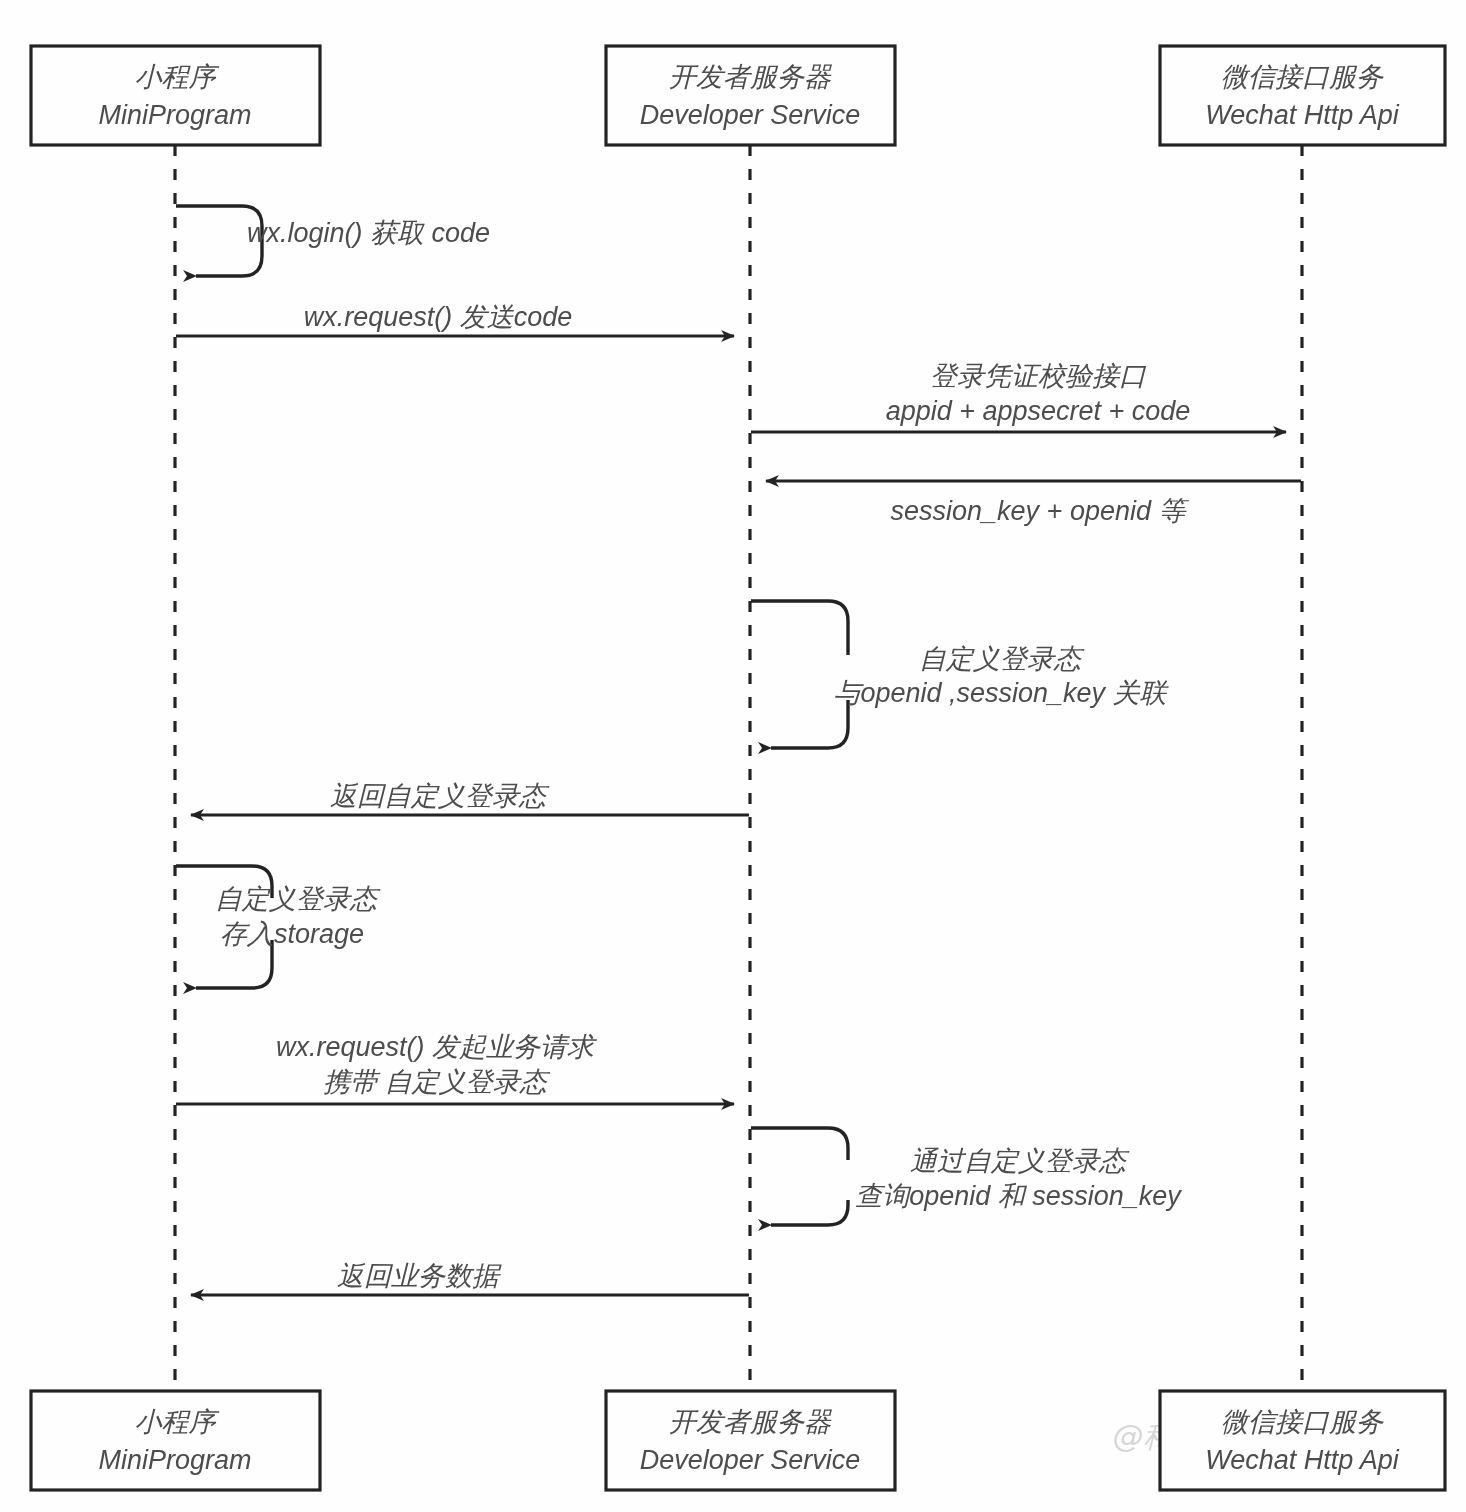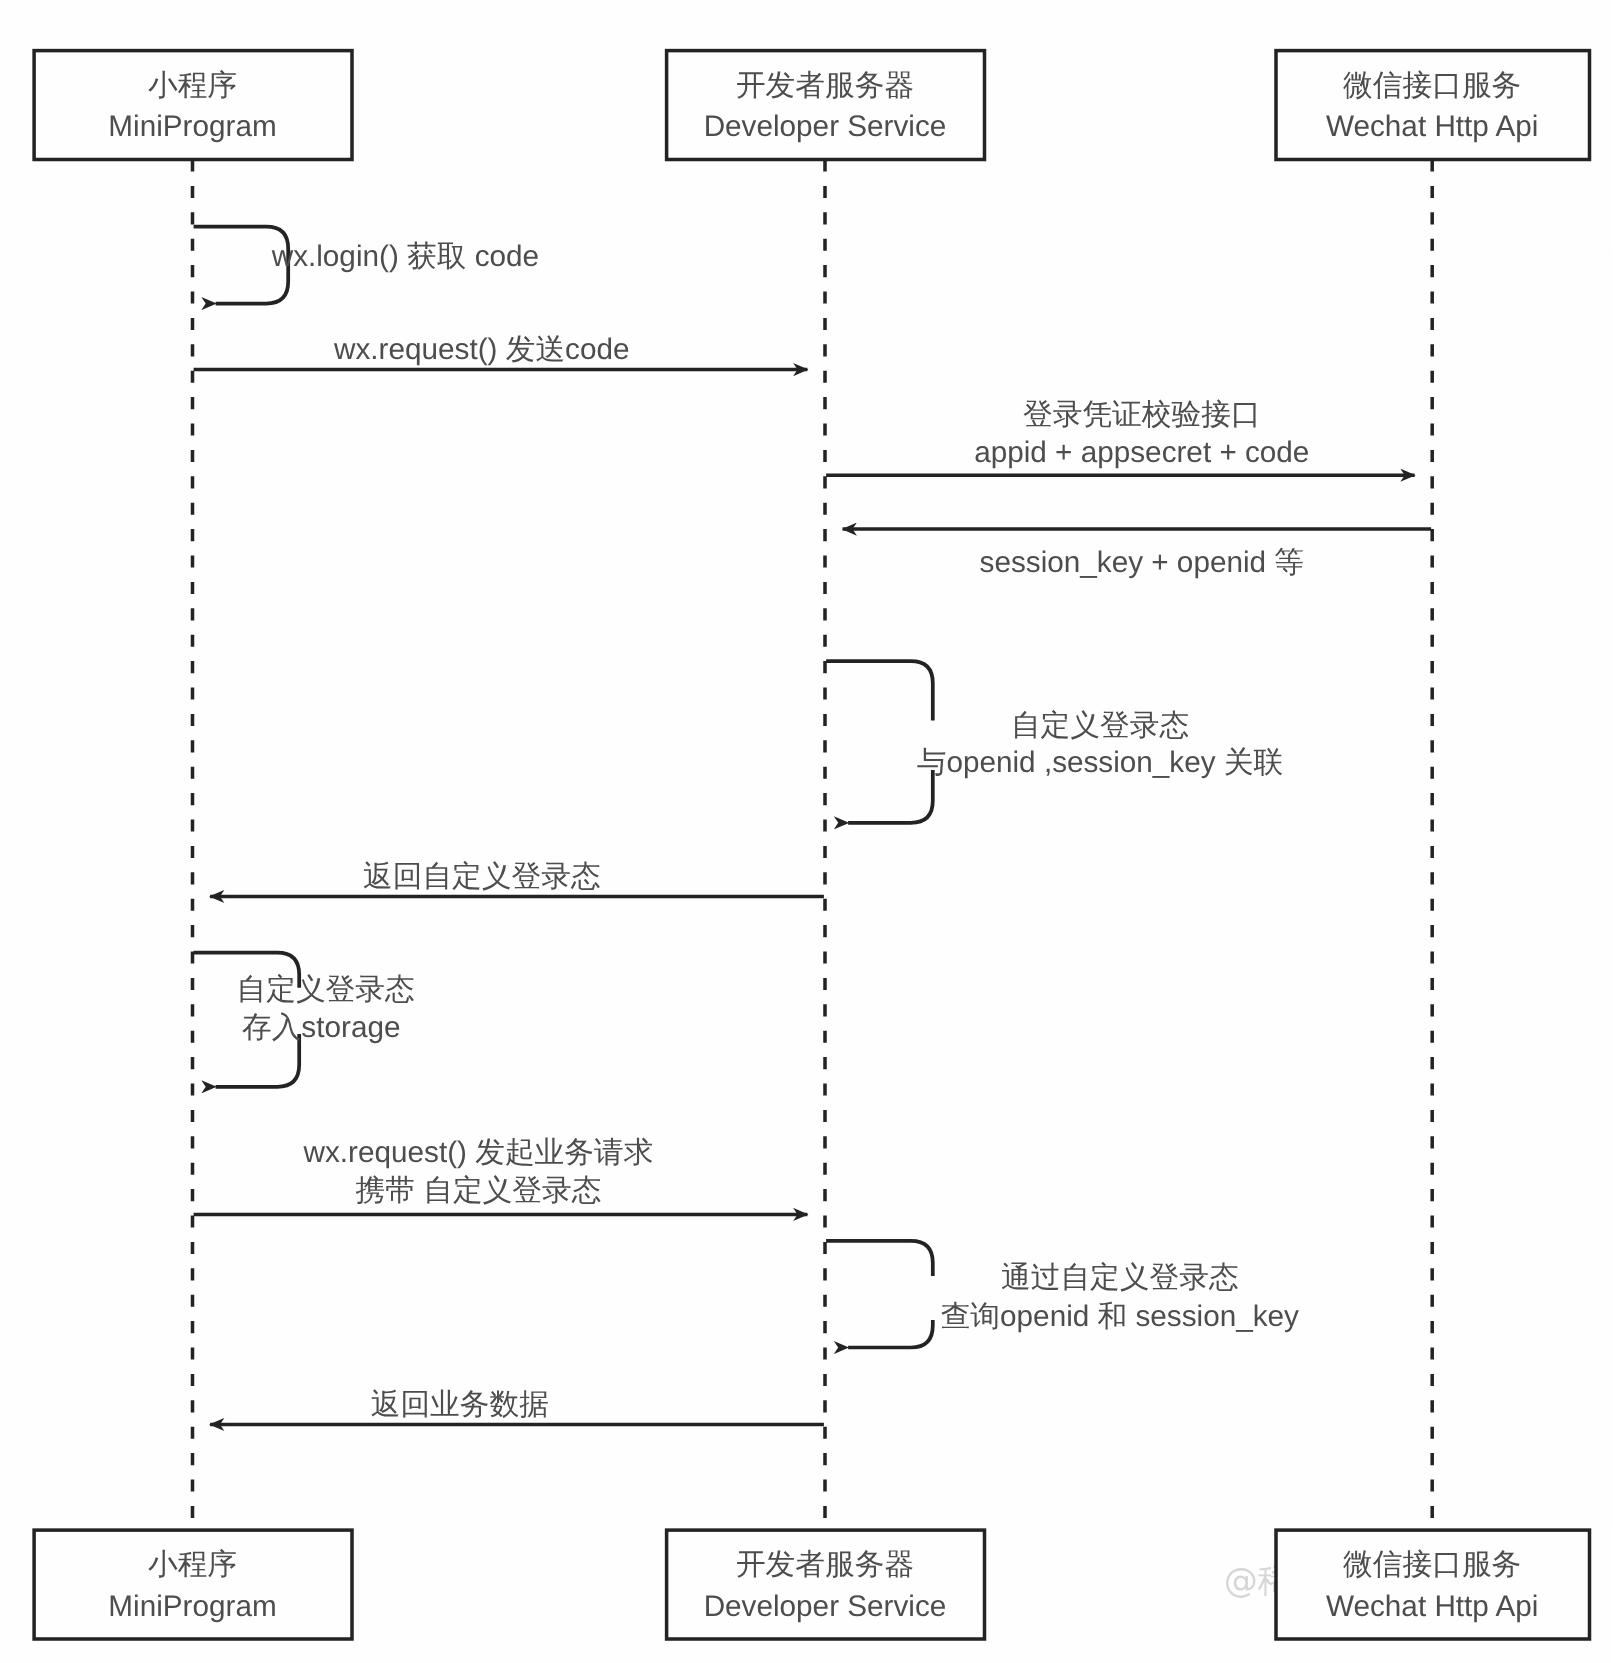--- a/index.html
+++ b/index.html
@@ -6,20 +6,21 @@
   body{
     font-family:"Liberation Sans","DejaVu Sans",sans-serif;
     -webkit-font-smoothing:antialiased;
   }
   #stage{
     position:relative;
     width:1466px;
     height:1512px;
     background:#fefefe;
     overflow:hidden;
+    font-style:italic;
   }
   svg.diagram{
     position:absolute;
     left:0; top:0;
     width:1466px;
     height:1512px;
   }
   .lifeline-box{
     fill:#fefefe;
     stroke:#232323;

